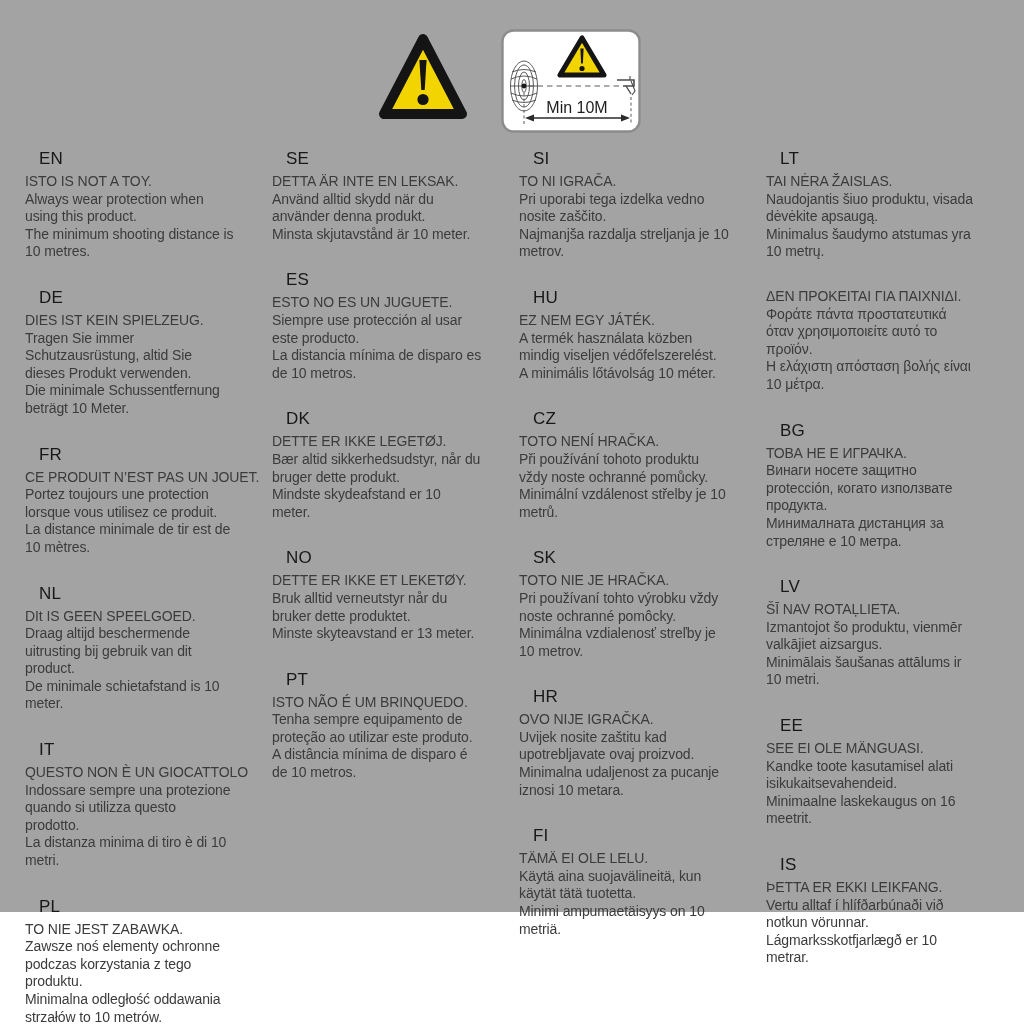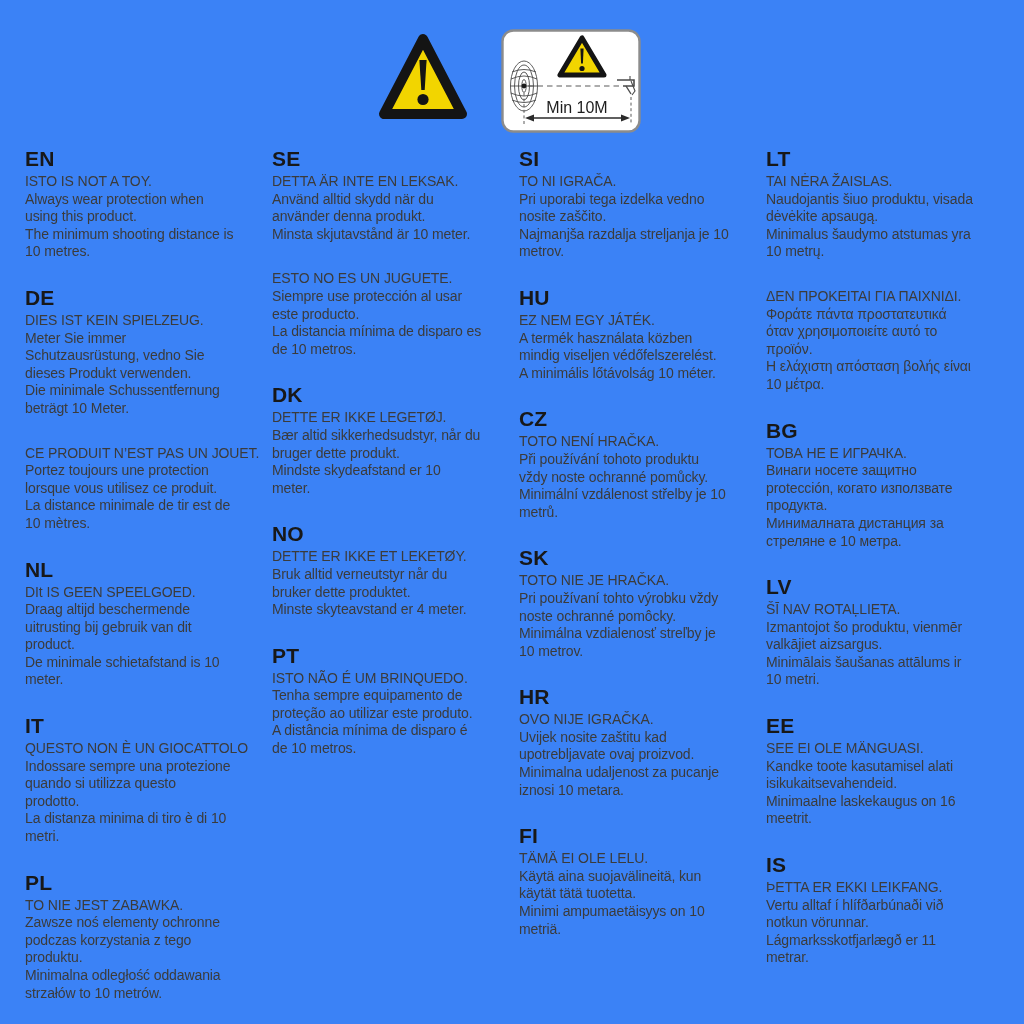--- a/index.html
+++ b/index.html
@@ -7,22 +7,22 @@
     padding: 0;
     background: #ffffff;
     width: 1024px;
     height: 1024px;
     overflow: hidden;
     font-family: "Liberation Sans", "DejaVu Sans", sans-serif;
   }
   .page {
     position: relative;
     width: 1024px;
-    height: 1024px;
-    background: #3b82f6;
+    height: 912px;
+    background: #a3a3a3;
   }
   .header {
     position: absolute;
     left: 0; top: 0;
     width: 1024px;
     height: 140px;
   }
   .big-triangle {
     position: absolute;
     left: 375px;
@@ -38,24 +38,24 @@
     left: 25px;
     top: 149px;
     display: grid;
     grid-template-columns: repeat(4, 230px);
     column-gap: 17px;
   }
   .lang-block {
     margin: 0 0 27px 0;
   }
   .lang-code {
-    font-size: 21px;
-    font-weight: bold;
+    font-size: 17px;
+    font-weight: normal;
     color: #181818;
-    margin: 0 0 4px 0;
+    margin: 0 0 4px 14px;
     line-height: 20px;
     letter-spacing: 0.2px;
   }
   .line {
     font-size: 14px;
     line-height: 17.6px;
     color: #3b3b3b;
     white-space: nowrap;
     letter-spacing: -0.1px;
   }
@@ -124,27 +124,28 @@
           <div class="lang-code">EN</div>
           <div class="line">ISTO IS NOT A TOY.</div>
           <div class="line">Always wear protection when</div>
           <div class="line">using this product.</div>
           <div class="line">The minimum shooting distance is</div>
           <div class="line">10 metres.</div>
         </div>
         <div class="lang-block">
           <div class="lang-code">DE</div>
           <div class="line">DIES IST KEIN SPIELZEUG.</div>
-          <div class="line">Meter Sie immer</div>
-          <div class="line">Schutzausrüstung, vedno Sie</div>
+          <div class="line">Tragen Sie immer</div>
+          <div class="line">Schutzausrüstung, altid Sie</div>
           <div class="line">dieses Produkt verwenden.</div>
           <div class="line">Die minimale Schussentfernung</div>
           <div class="line">beträgt 10 Meter.</div>
         </div>
         <div class="lang-block">
+          <div class="lang-code">FR</div>
           <div class="line">CE PRODUIT N’EST PAS UN JOUET.</div>
           <div class="line">Portez toujours une protection</div>
           <div class="line">lorsque vous utilisez ce produit.</div>
           <div class="line">La distance minimale de tir est de</div>
           <div class="line">10 mètres.</div>
         </div>
         <div class="lang-block">
           <div class="lang-code">NL</div>
           <div class="line">DIt IS GEEN SPEELGOED.</div>
           <div class="line">Draag altijd beschermende</div>
@@ -174,40 +175,41 @@
       </div>
       <div class="col">
         <div class="lang-block">
           <div class="lang-code">SE</div>
           <div class="line">DETTA ÄR INTE EN LEKSAK.</div>
           <div class="line">Använd alltid skydd när du</div>
           <div class="line">använder denna produkt.</div>
           <div class="line">Minsta skjutavstånd är 10 meter.</div>
         </div>
         <div class="lang-block">
+          <div class="lang-code">ES</div>
           <div class="line">ESTO NO ES UN JUGUETE.</div>
           <div class="line">Siempre use protección al usar</div>
           <div class="line">este producto.</div>
           <div class="line">La distancia mínima de disparo es</div>
           <div class="line">de 10 metros.</div>
         </div>
         <div class="lang-block">
           <div class="lang-code">DK</div>
           <div class="line">DETTE ER IKKE LEGETØJ.</div>
           <div class="line">Bær altid sikkerhedsudstyr, når du</div>
           <div class="line">bruger dette produkt.</div>
           <div class="line">Mindste skydeafstand er 10</div>
           <div class="line">meter.</div>
         </div>
         <div class="lang-block">
           <div class="lang-code">NO</div>
           <div class="line">DETTE ER IKKE ET LEKETØY.</div>
           <div class="line">Bruk alltid verneutstyr når du</div>
           <div class="line">bruker dette produktet.</div>
-          <div class="line">Minste skyteavstand er 4 meter.</div>
+          <div class="line">Minste skyteavstand er 13 meter.</div>
         </div>
         <div class="lang-block">
           <div class="lang-code">PT</div>
           <div class="line">ISTO NÃO É UM BRINQUEDO.</div>
           <div class="line">Tenha sempre equipamento de</div>
           <div class="line">proteção ao utilizar este produto.</div>
           <div class="line">A distância mínima de disparo é</div>
           <div class="line">de 10 metros.</div>
         </div>
       </div>
@@ -300,19 +302,19 @@
           <div class="line">Kandke toote kasutamisel alati</div>
           <div class="line">isikukaitsevahendeid.</div>
           <div class="line">Minimaalne laskekaugus on 16</div>
           <div class="line">meetrit.</div>
         </div>
         <div class="lang-block">
           <div class="lang-code">IS</div>
           <div class="line">ÞETTA ER EKKI LEIKFANG.</div>
           <div class="line">Vertu alltaf í hlífðarbúnaði við</div>
           <div class="line">notkun vörunnar.</div>
-          <div class="line">Lágmarksskotfjarlægð er 11</div>
+          <div class="line">Lágmarksskotfjarlægð er 10</div>
           <div class="line">metrar.</div>
         </div>
       </div>
     </div>
 
 </div>
 
 </body></html>

